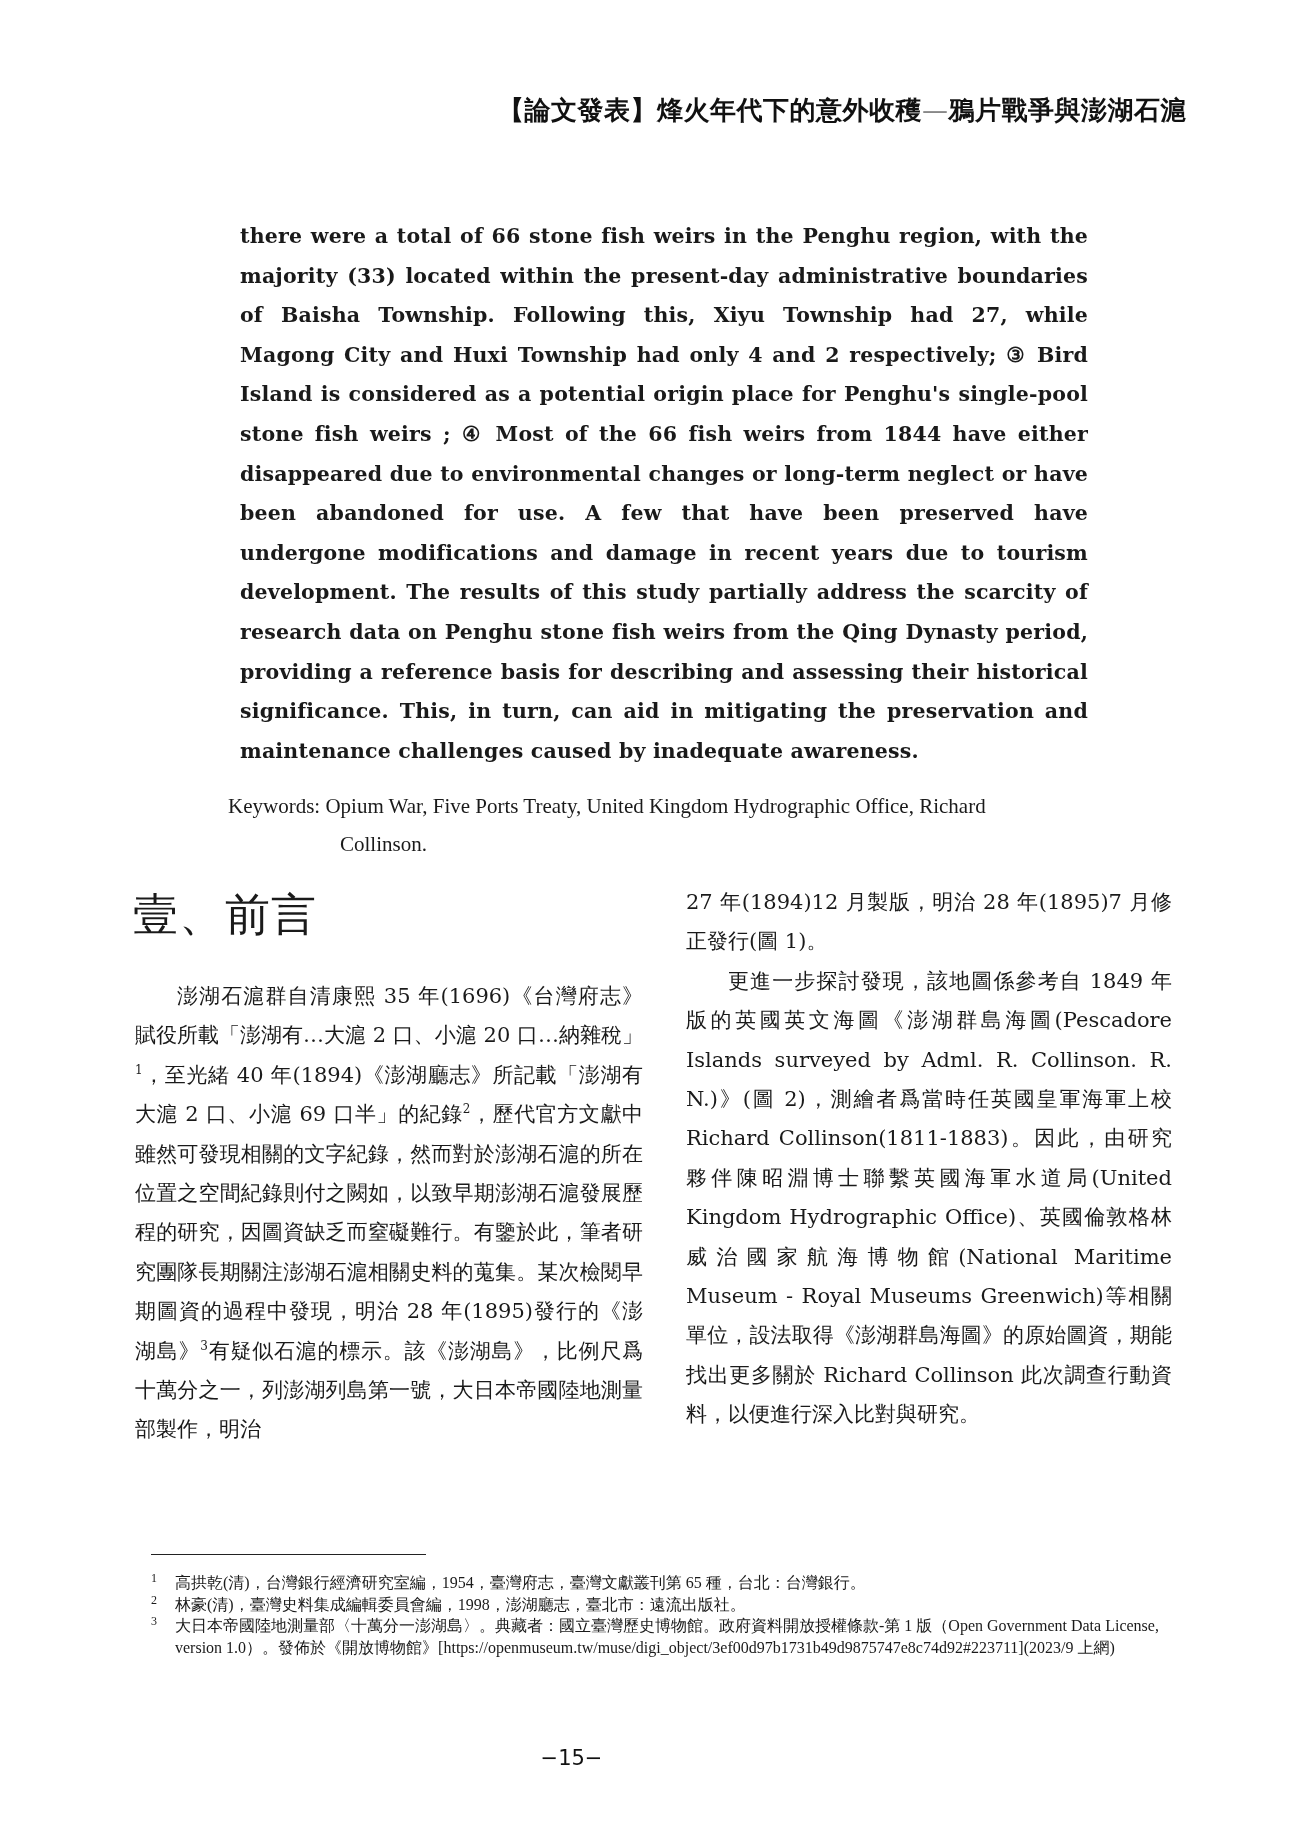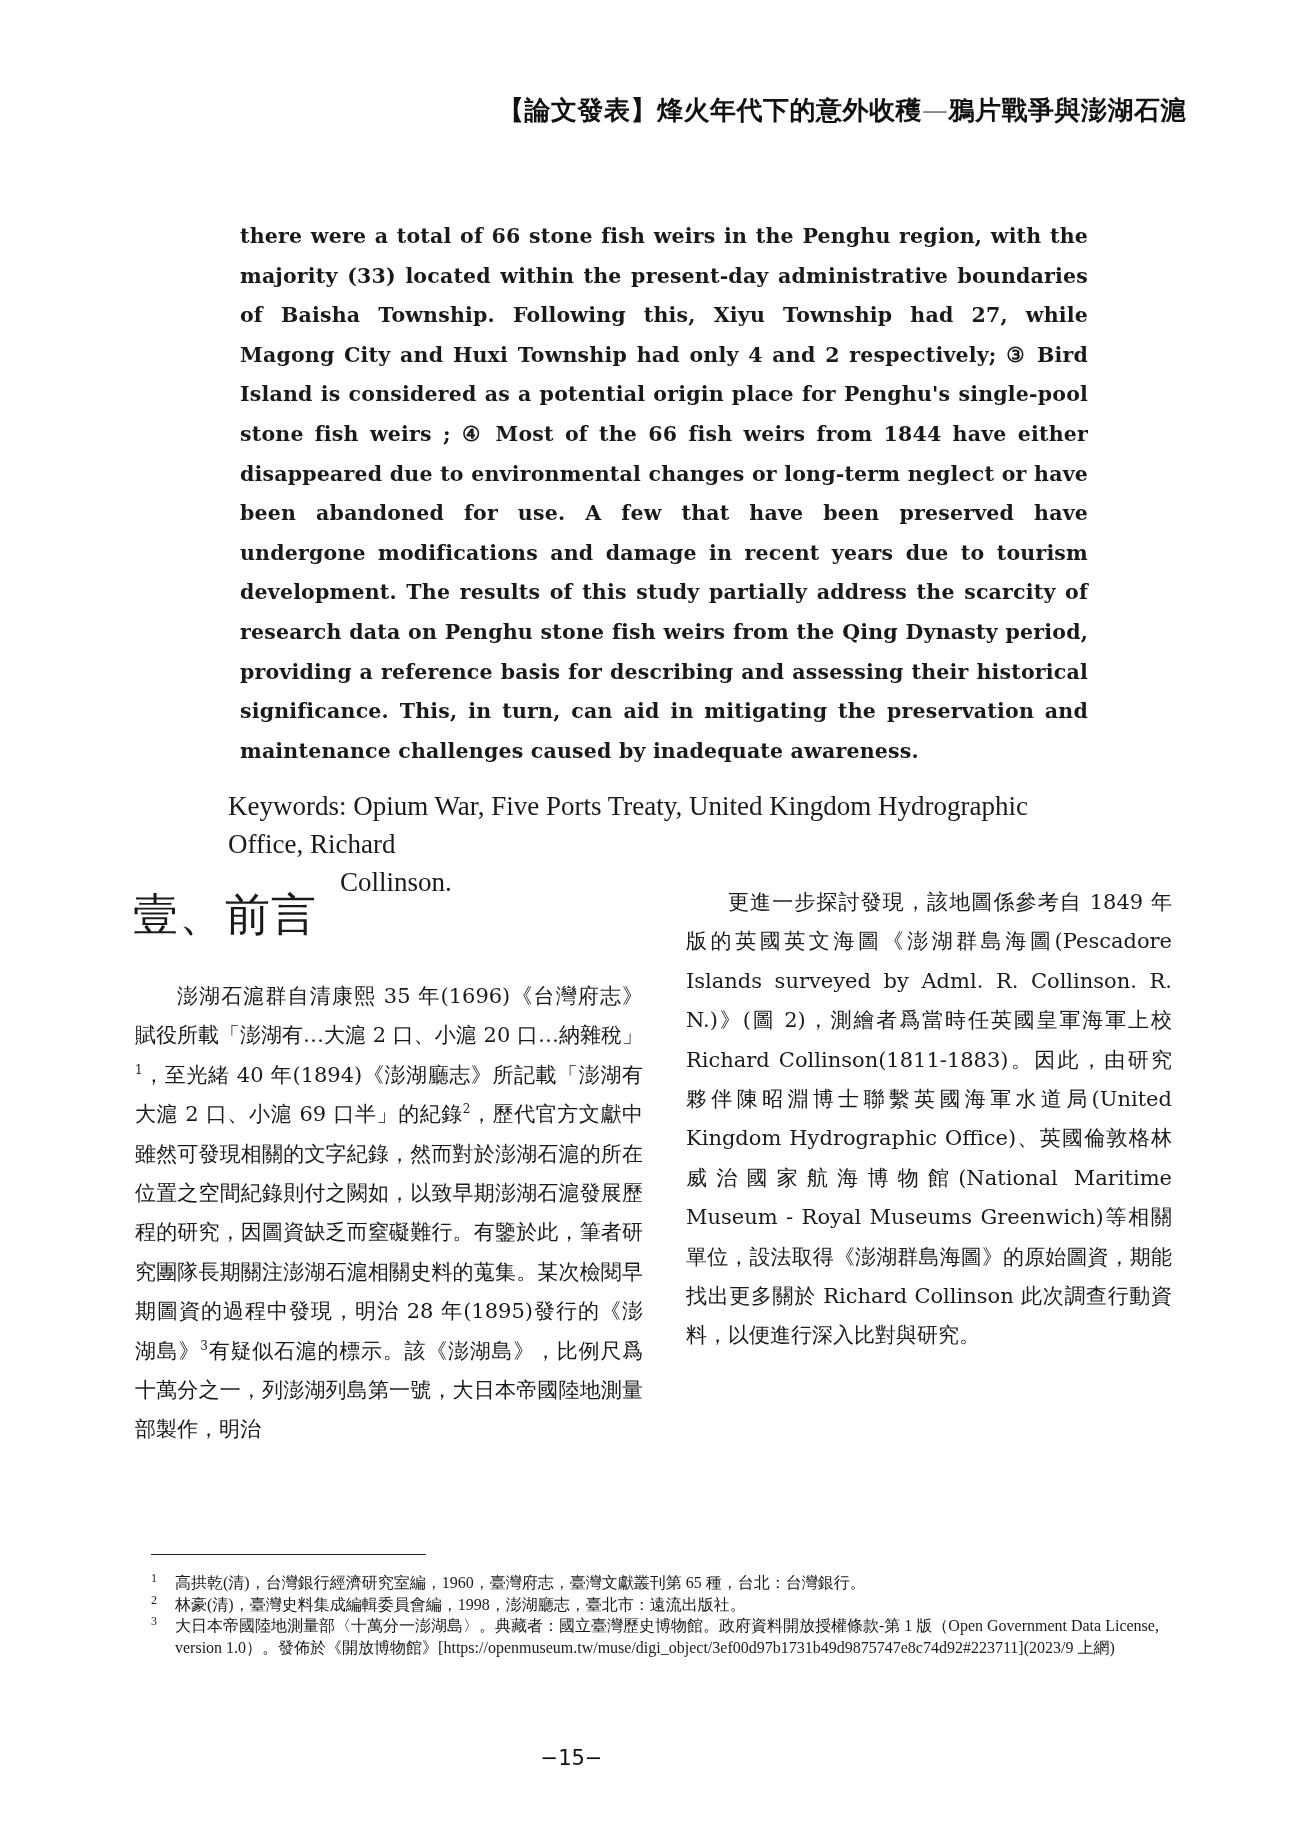--- a/index.html
+++ b/index.html
@@ -41,21 +41,21 @@
       text-align: justify;
       letter-spacing: 0.2px;
     }
     .abstract p { margin: 12px; font-weight: bold; }
     .keywords {
       position: absolute;
       top: 787px;
       left: 228px;
       width: 872px;
       font-family: "Liberation Serif", "DejaVu Serif", serif;
-      font-size: 27px;
+      font-size: 21px;
       line-height: 38px;
     }
     .keywords .kw-label { }
     .keywords .kw-cont { padding-left: 112px; display: block; }
     .section-heading {
       position: absolute;
       top: 885px;
       left: 133px;
       font-family: "DejaVu Serif", "Liberation Serif", serif;
       font-size: 45px;
@@ -138,29 +138,30 @@
   <span class="kw-cont">Collinson.</span>
 </div>
 
 <h2 class="section-heading">壹、前言</h2>
 
 <div class="col col-left">
   <p class="indent"><span>澎湖石滬群自清康熙 35 年(1696)《台灣府志》賦役所載「澎湖有…大滬 2 口、小滬 20 口…納雜稅」</span><sup>1</sup><span>，至光緒 40 年(1894)《澎湖廳志》所記載「澎湖有大滬 2 口、小滬 69 口半」的紀錄</span><sup>2</sup><span>，歷代官方文獻中雖然可發現相關的文字紀錄，然而對於澎湖石滬的所在位置之空間紀錄則付之闕如，以致早期澎湖石滬發展歷程的研究，因圖資缺乏而窒礙難行。有鑒於此，筆者研究團隊長期關注澎湖石滬相關史料的蒐集。某次檢閱早期圖資的過程中發現，明治 28 年(1895)發行的《澎湖島》</span><sup>3</sup><span>有疑似石滬的標示。該《澎湖島》，比例尺爲十萬分之一，列澎湖列島第一號，大日本帝國陸地測量部製作，明治</span></p>
 </div>
 
 <div class="col col-right">
+  <p>27 年(1894)12 月製版，明治 28 年(1895)7 月修正發行(圖 1)。</p>
   <p class="indent">更進一步探討發現，該地圖係參考自 1849 年版的英國英文海圖《澎湖群島海圖(Pescadore Islands surveyed by Adml. R. Collinson. R. N.)》(圖 2)，測繪者爲當時任英國皇軍海軍上校 Richard Collinson(1811-1883)。因此，由研究夥伴陳昭淵博士聯繫英國海軍水道局(United Kingdom Hydrographic Office)、英國倫敦格林威治國家航海博物館(National Maritime Museum - Royal Museums Greenwich)等相關單位，設法取得《澎湖群島海圖》的原始圖資，期能找出更多關於 Richard Collinson 此次調查行動資料，以便進行深入比對與研究。</p>
 </div>
 
 <div class="footnote-rule"></div>
 
 <div class="footnotes">
   <p class="footnote">
     <span class="fn-num">1</span>
-    <span>高拱乾(清)，台灣銀行經濟研究室編，1960，臺灣府志，臺灣文獻叢刊第 65 種，台北：台灣銀行。</span>
+    <span>高拱乾(清)，台灣銀行經濟研究室編，1954，臺灣府志，臺灣文獻叢刊第 65 種，台北：台灣銀行。</span>
   </p>
   <p class="footnote">
     <span class="fn-num">2</span>
     <span>林豪(清)，臺灣史料集成編輯委員會編，1998，澎湖廳志，臺北市：遠流出版社。</span>
   </p>
   <p class="footnote">
     <span class="fn-num">3</span>
     <span>大日本帝國陸地測量部〈十萬分一澎湖島〉。典藏者：國立臺灣歷史博物館。政府資料開放授權條款-第 1 版（Open Government Data License, version 1.0）。發佈於《開放博物館》[https://openmuseum.tw/muse/digi_object/3ef00d97b1731b49d9875747e8c74d92#223711](2023/9 上網)</span>
   </p>
 </div>

